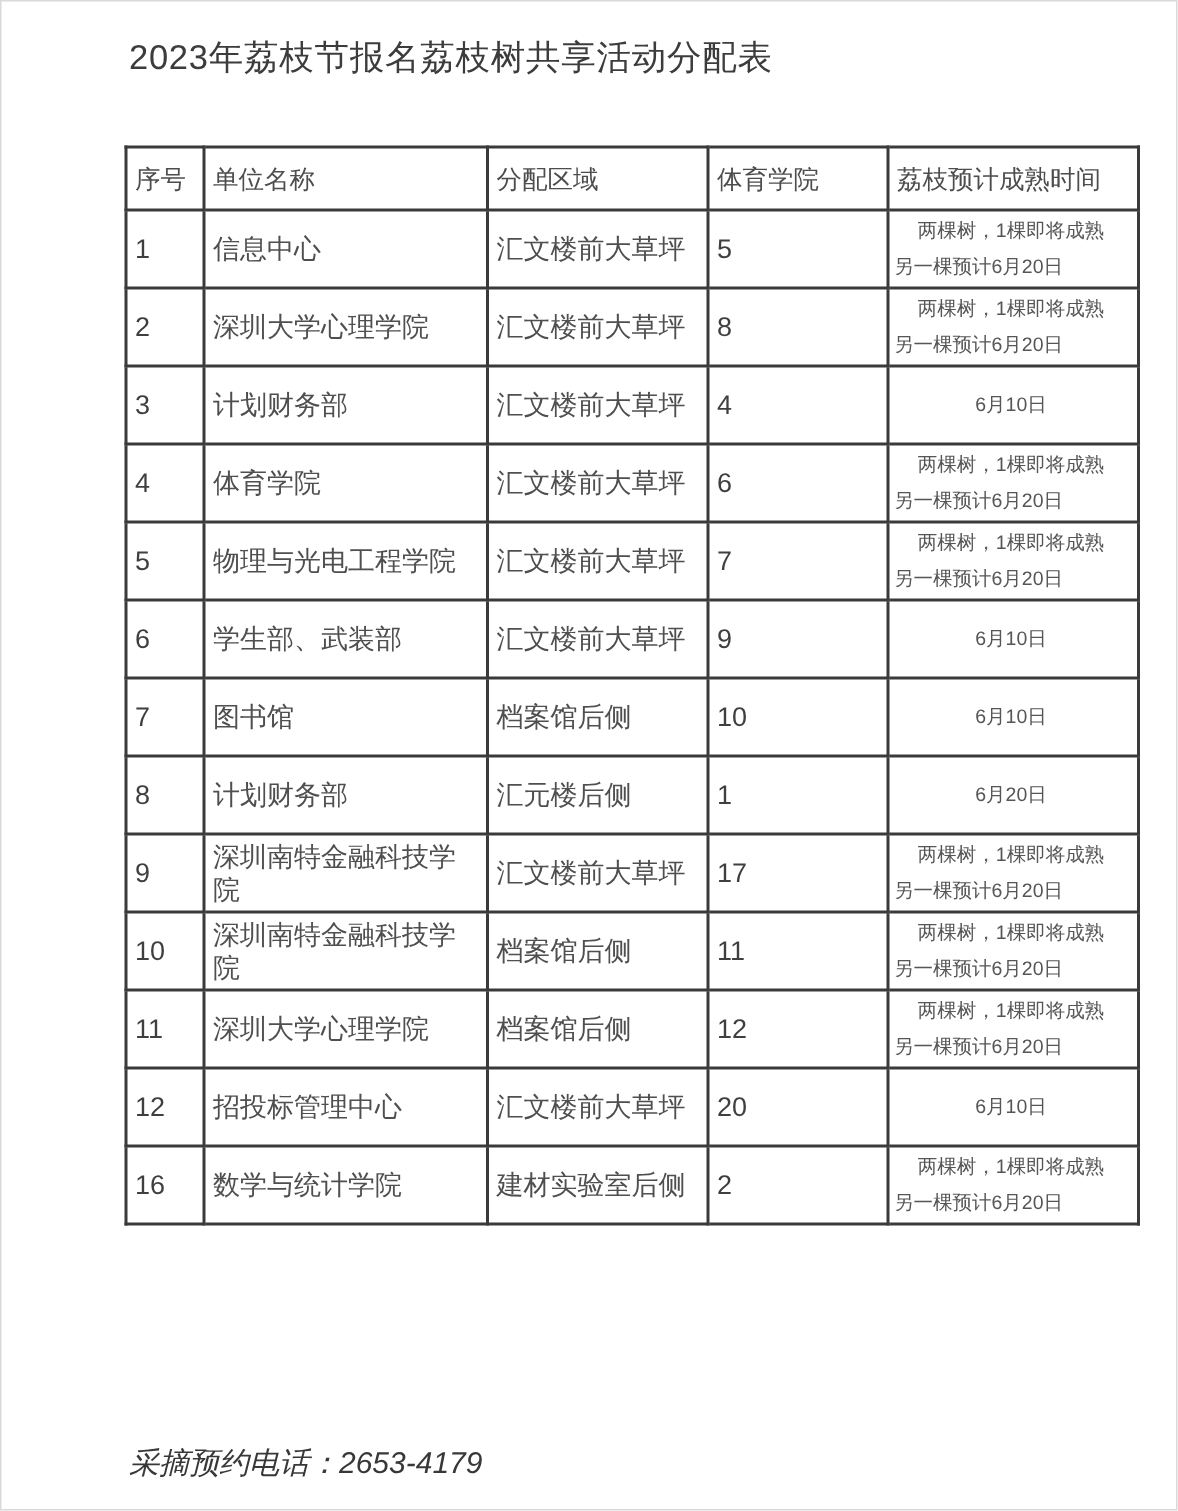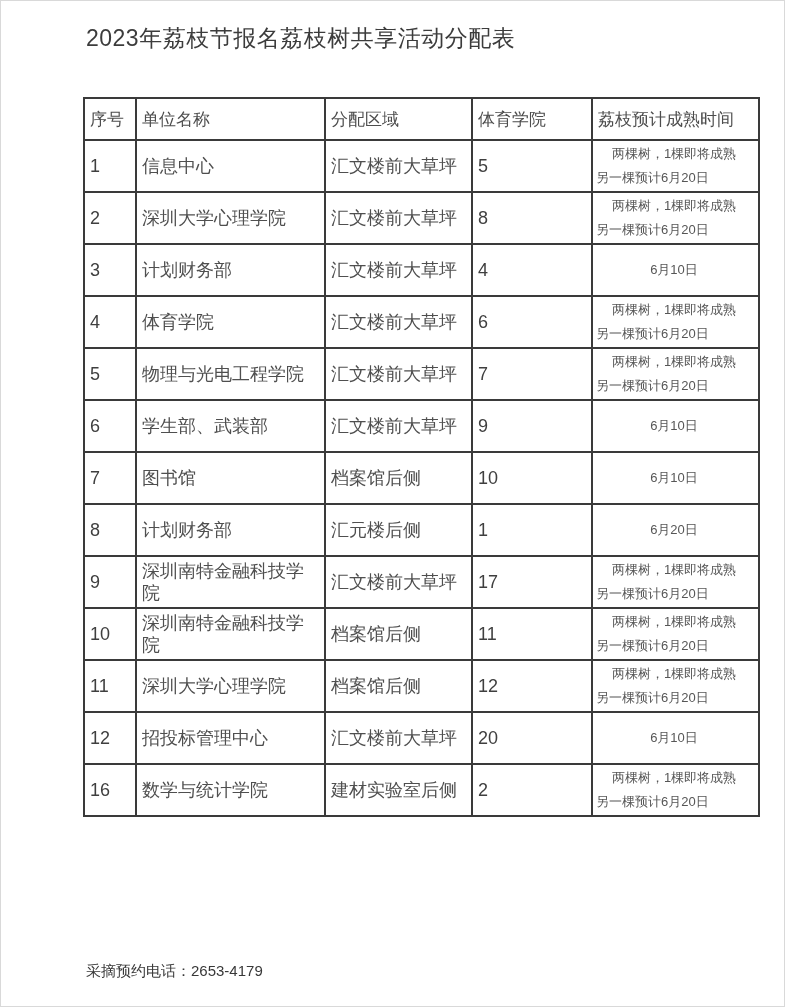--- a/index.html
+++ b/index.html
@@ -63,23 +63,24 @@
     font-size:13px;
     color:var(--time-color);
     padding:0 6px 0 3px;
     line-height:1.85;
   }
   td.col-time .t1{text-align:center;white-space:nowrap;}
   td.col-time .t2{white-space:nowrap;}
   td.col-time .single{text-align:center;}
   .footer{
     position:absolute;left:85px;top:961px;
-    font-size:15px;
+    font-size:20px;
     color:var(--footer-color);
     white-space:nowrap;
+    font-style:italic;
   }
 </style>
 </head>
 <body>
 
 <div class="title">2023年荔枝节报名荔枝树共享活动分配表</div>
 
 <table class="alloc">
   <colgroup>
       <col style="width: 52px;">

